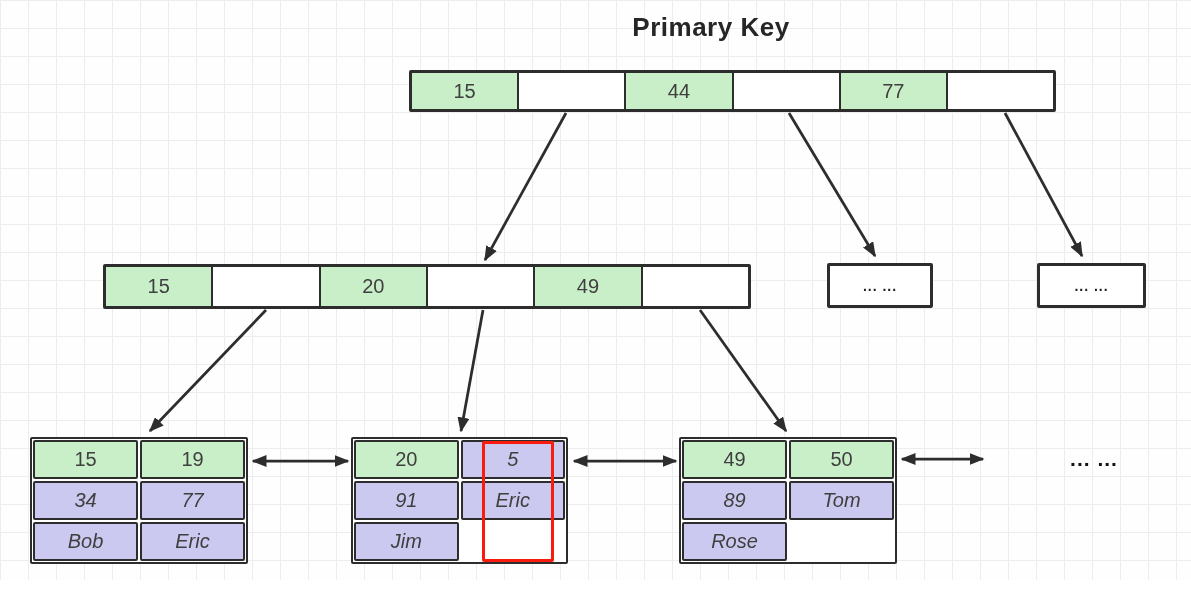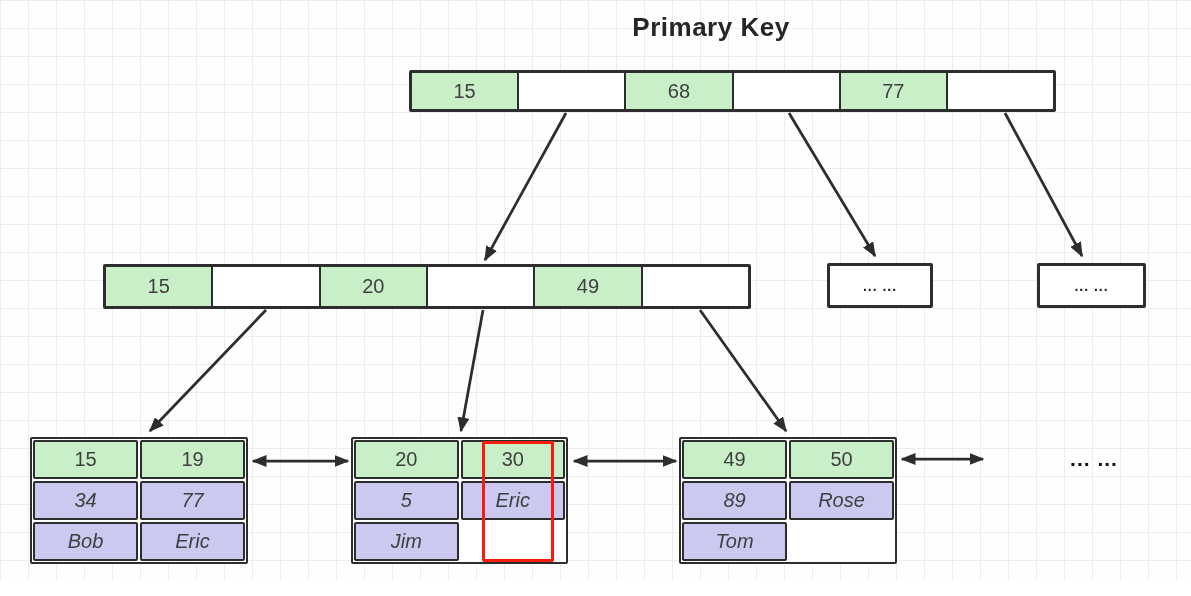--- a/index.html
+++ b/index.html
@@ -123,21 +123,21 @@
 </head>
 <body>
 
 <div class="canvas">
 
   <div class="title">Primary Key</div>
 
   <div class="node-row root-node">
     <div class="cell green">15</div>
     <div class="cell white"></div>
-    <div class="cell green">68</div>
+    <div class="cell green">44</div>
     <div class="cell white"></div>
     <div class="cell green">77</div>
     <div class="cell white"></div>
   </div>
 
   <div class="node-row l2-left">
     <div class="cell green">15</div>
     <div class="cell white"></div>
     <div class="cell green">20</div>
     <div class="cell white"></div>
@@ -152,32 +152,32 @@
     <div class="lcell key">15</div>
     <div class="lcell key">19</div>
     <div class="lcell val">34</div>
     <div class="lcell val">77</div>
     <div class="lcell val">Bob</div>
     <div class="lcell val">Eric</div>
   </div>
 
   <div class="leaf leaf-2">
     <div class="lcell key">20</div>
-    <div class="lcell key">30</div>
     <div class="lcell val">5</div>
+    <div class="lcell val">91</div>
     <div class="lcell val">Eric</div>
     <div class="lcell val">Jim</div>
   </div>
 
   <div class="leaf leaf-3">
     <div class="lcell key">49</div>
     <div class="lcell key">50</div>
     <div class="lcell val">89</div>
+    <div class="lcell val">Tom</div>
     <div class="lcell val">Rose</div>
-    <div class="lcell val">Tom</div>
   </div>
 
   <div class="highlight-box"></div>
 
   <div class="leaf-ellipsis">... ...</div>
 
   <svg class="arrows" viewBox="0 0 1191 596">
     <defs>
       <marker id="ah" viewBox="0 0 10 8" refX="9" refY="4" markerWidth="15" markerHeight="12" markerUnits="userSpaceOnUse" orient="auto-start-reverse">
         <path d="M0,0 L10,4 L0,8 Z" fill="#2d2d2d"></path>

